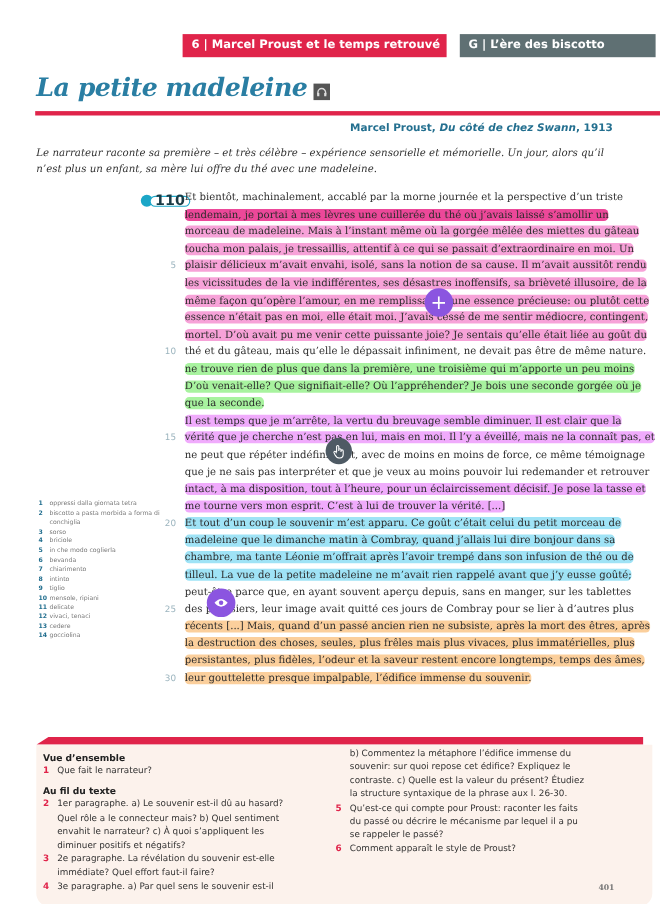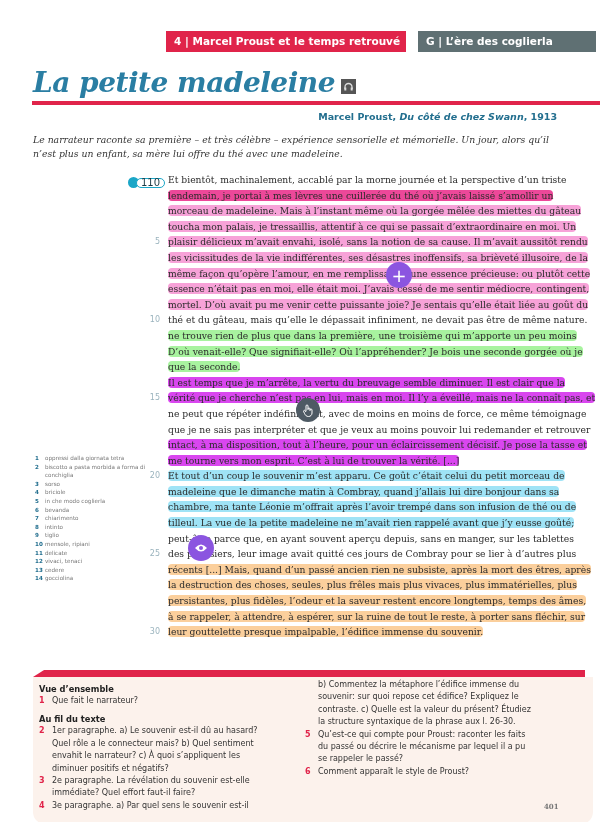--- a/index.html
+++ b/index.html
@@ -5,40 +5,40 @@
   * { box-sizing: border-box; margin: 0; padding: 0; }
   html, body { width: 600px; height: 822px; background: #ffffff; overflow: hidden; }
   body { position: relative; font-family: "DejaVu Serif", serif; color: #2b2b2b; }
 
   .tabs { position: absolute; top: 31px; left: 166px; display: flex; gap: 12px; }
   .tab { height: 21px; padding: 0 8px; color: #fff; font-family: "DejaVu Sans", sans-serif; font-weight: bold; font-size: 10.5px; line-height: 21px; white-space: nowrap; }
   .tab-red { background: #e0244a; width: 240px; }
   .tab-grey { background: #5f7073; width: 178px; }
 
   .title-row { position: absolute; top: 66px; left: 33px; display: flex; align-items: center; }
-  .title { font-family: "DejaVu Serif", serif; font-style: italic; font-size: 28px; color: #2a7ea3; letter-spacing: -0.5px; text-align: right; }
+  .title { font-family: "DejaVu Serif", serif; font-style: italic; font-size: 23px; color: #2a7ea3; letter-spacing: -0.5px; text-align: right; }
   .audio-icon { width: 15px; height: 15px; background: #555; margin-left: 6px; margin-top: 8px; display: flex; align-items: center; justify-content: center; }
   .title-rule { position: absolute; top: 101px; left: 32px; width: 568px; height: 4px; background: #e0244a; }
 
   .source { position: absolute; top: 111px; right: 43px; font-family: "DejaVu Sans", sans-serif; font-weight: bold; font-size: 9.5px; color: #236f8f; }
   .source i { font-style: italic; }
 
   .intro { position: absolute; top: 133px; left: 33px; width: 520px; font-style: italic; font-size: 9.3px; line-height: 13.5px; color: #333; }
 
   .audio-badge { position: absolute; top: 177px; left: 128px; display: flex; align-items: center; }
   .badge-circle { width: 11px; height: 11px; border-radius: 50%; background: #1ba6c7; }
-  .badge-num { border: 1.5px solid #1ba6c7; border-radius: 6px; font-family: "DejaVu Sans", sans-serif; font-size: 10px; font-weight: normal; padding: 0 4px; margin-left: -3px; height: 10px; line-height: 8px; color: #1a3a44; background:#fff; }
+  .badge-num { border: 1.5px solid #1ba6c7; border-radius: 6px; font-family: "DejaVu Sans", sans-serif; font-size: 13px; font-weight: bold; padding: 0 4px; margin-left: -3px; height: 10px; line-height: 8px; color: #1a3a44; background:#fff; }
 
   .text { position: absolute; top: 172px; left: 168px; width: 392px; font-size: 9.2px; line-height: 15.6px; color: #2b2b2b; }
   .line { white-space: nowrap; height: 15.6px; position: relative; }
   .line-num { position: absolute; left: -20px; width: 12px; text-align: right; font-family: "DejaVu Sans", sans-serif; font-size: 8px; color: #9bb4be; }
   .hl-y { background: #ec4899; border-radius: 4px; }
   .hl-p { background: #f7a2d8; border-radius: 4px; }
   .hl-g { background: #a8f39f; border-radius: 4px; }
-  .hl-v { background: #d946ef; border-radius: 4px; }
+  .hl-v { background: #f0abfc; border-radius: 4px; }
   .hl-b { background: #9fe3f6; border-radius: 4px; }
   .hl-o { background: #fbcf9c; border-radius: 4px; }
 
   .footnotes { position: absolute; top: 454px; left: 35px; width: 125px; font-family: "DejaVu Sans", sans-serif; font-size: 5.6px; line-height: 8.6px; color: #777; }
   .fn { display: flex; }
   .fn-num { color: #236f8f; font-weight: bold; width: 10px; flex: none; }
 
   .fab { position: absolute; border-radius: 50%; display: flex; align-items: center; justify-content: center; color: #fff; }
   .fab-plus { left: 386px; top: 262px; width: 26px; height: 26px; background: #8b55e0; font-family: "DejaVu Sans", sans-serif; font-size: 18px; }
   .fab-hand { left: 296px; top: 398px; width: 24px; height: 24px; background: #4e5a64; font-size: 12px; }
@@ -52,22 +52,22 @@
   .ex-head { font-weight: bold; font-size: 8.3px; color: #222; margin-top: 6px; line-height: 12px; }
   .q { display: flex; line-height: 12.4px; }
   .q-num { color: #e0244a; font-weight: bold; width: 13px; flex: none; }
   .q-cont { padding-left: 13px; line-height: 12.4px; }
   .page-num { position: absolute; top: 802px; left: 544px; font-size: 7px; color: #777; font-weight: bold; }
 </style>
 </head>
 <body>
 
 <div class="tabs">
-  <div class="tab tab-red">4 | Marcel Proust et le temps retrouvé</div>
-  <div class="tab tab-grey">G | L’ère des coglierla</div>
+  <div class="tab tab-red">6 | Marcel Proust et le temps retrouvé</div>
+  <div class="tab tab-grey">G | L’ère des biscotto</div>
 </div>
 
 <div class="title-row">
   <h1 class="title">La petite madeleine</h1>
   <span class="audio-icon">
     <svg width="11" height="11" viewBox="0 0 11 11">
         <path d="M2 8 V6 a3.5 3.5 0 0 1 7 0 V8" stroke="#ddd" stroke-width="1.3" fill="none"></path>
         <rect x="1.3" y="6.5" width="2" height="3" fill="#ddd"></rect>
         <rect x="7.7" y="6.5" width="2" height="3" fill="#ddd"></rect>
       </svg>
@@ -108,21 +108,20 @@
     <div class="line"><span class="hl-v">me tourne vers mon esprit. C’est à lui de trouver la vérité. [...]</span></div>
     <div class="line"><span class="hl-b">Et tout d’un coup le souvenir m’est apparu. Ce goût c’était celui du petit morceau de</span><span class="line-num">20</span></div>
     <div class="line"><span class="hl-b">madeleine que le dimanche matin à Combray, quand j’allais lui dire bonjour dans sa</span></div>
     <div class="line"><span class="hl-b">chambre, ma tante Léonie m’offrait après l’avoir trempé dans son infusion de thé ou de</span></div>
     <div class="line"><span class="hl-b">tilleul. La vue de la petite madeleine ne m’avait rien rappelé avant que j’y eusse goûté;</span></div>
     <div class="line"><span>peut-être parce que, en ayant souvent aperçu depuis, sans en manger, sur les tablettes</span></div>
     <div class="line"><span>des pâtissiers, leur image avait quitté ces jours de Combray pour se lier à d’autres plus</span><span class="line-num">25</span></div>
     <div class="line"><span class="hl-o">récents [...] Mais, quand d’un passé ancien rien ne subsiste, après la mort des êtres, après</span></div>
     <div class="line"><span class="hl-o">la destruction des choses, seules, plus frêles mais plus vivaces, plus immatérielles, plus</span></div>
     <div class="line"><span class="hl-o">persistantes, plus fidèles, l’odeur et la saveur restent encore longtemps, temps des âmes,</span></div>
-    <div class="line"><span class="hl-o">à se rappeler, à attendre, à espérer, sur la ruine de tout le reste, à porter sans fléchir, sur</span></div>
     <div class="line"><span class="hl-o">leur gouttelette presque impalpable, l’édifice immense du souvenir.</span><span class="line-num">30</span></div>
   </div>
 
 <div class="footnotes" id="footnotes">
     <div class="fn">
       <span class="fn-num">1</span>
       <span>oppressi dalla giornata tetra</span>
     </div>
     <div class="fn">
       <span class="fn-num">2</span>

